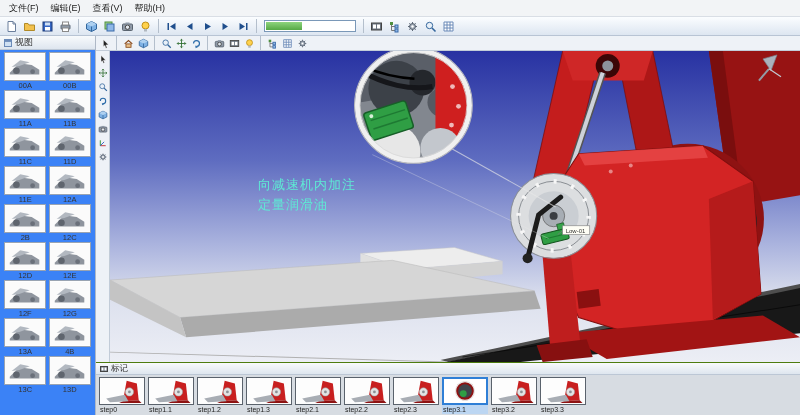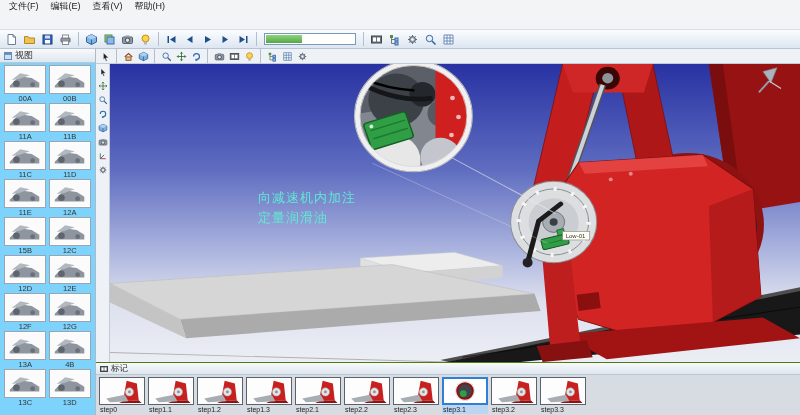--- a/index.html
+++ b/index.html
@@ -1,32 +1,32 @@
 <!DOCTYPE html>
 <html><head>
 <meta charset="utf-8">
 <style>
   *{box-sizing:border-box;margin:0;padding:0}
   html,body{width:800px;height:415px}
   body{font-family:"Liberation Sans",sans-serif;background:#9aa2ae;overflow:hidden}
   .window{width:800px;height:415px;background:#eef1f5;display:flex;flex-direction:column;overflow:hidden;font-size:9px;color:#222}
 
-  .menubar{height:30px;background:#f2f4f6;border-bottom:1px solid #d9dee5;display:flex;padding:0 3px}
+  .menubar{height:17px;background:#f2f4f6;border-bottom:1px solid #d9dee5;display:flex;align-items:center;padding:0 3px}
   .menu-item{padding:0 6px;font-size:9px;color:#222;line-height:13px}
 
   .toolbar-main{height:19px;background:linear-gradient(#fbfdff,#dde6f1);border-bottom:1px solid #b8c4d4;display:flex;align-items:center;padding:0 3px;gap:1px}
   .tb-btn{width:17px;height:17px;border:1px solid transparent;border-radius:2px;background:transparent;display:flex;align-items:center;justify-content:center;padding:0}
   .tb-btn svg{width:13px;height:13px;display:block}
   .tb-sep{width:1px;height:14px;background:#b4bfcc;margin:0 3px}
   .timeline{width:92px;height:12px;background:#fff;border:1px solid #7a98b8;position:relative;margin:0 3px}
   .timeline-bar{position:absolute;left:1px;top:1px;bottom:1px;background:linear-gradient(#8ed47e,#55a845)}
 
   .content{flex:1;display:flex;min-height:0}
 
-  .left-panel{width:96px;background:#7dd3fc;border-right:1px solid #aeb8c6;display:flex;flex-direction:column}
+  .left-panel{width:96px;background:#3b82f6;border-right:1px solid #aeb8c6;display:flex;flex-direction:column}
   .panel-header{height:14px;flex:0 0 14px;background:linear-gradient(#f8fafc,#dee6ef);border-bottom:1px solid #bcc7d5;display:flex;align-items:center;gap:3px;padding:0 4px;font-size:9px;color:#333}
   .panel-header svg{width:8px;height:8px}
   .views-grid{flex:1;overflow:hidden;display:grid;grid-template-columns:1fr 1fr;gap:0;padding:2px 3px;align-content:start}
   .view-item{display:flex;flex-direction:column;align-items:center}
   .view-thumb{width:42px;height:29px;border:1px solid #9aa4b2;background:#fff;overflow:hidden}
   .view-thumb svg{width:100%;height:100%;display:block}
   .view-label{font-size:7.5px;color:#333;height:9px;line-height:9px}
 
   .right-area{flex:1;display:flex;flex-direction:column;min-width:0}
   .viewport-toolbar{height:15px;flex:0 0 15px;background:#eef2f7;border-bottom:1px solid #c2ccd8;display:flex;align-items:center;padding:0 2px;gap:1px}
@@ -293,21 +293,21 @@
           <div class="view-item">
             <div class="view-thumb">
               <svg viewBox="0 0 42 27">
                 <rect width="42" height="27" fill="#fbfbfb"></rect>
                 <path d="M5 20 L15 10 L28 12 L36 17 L36 22 L5 22 Z" fill="#8f959e"></path>
                 <path d="M7 14 L16 7 L26 9 L15 13 Z" fill="#b2b8c0"></path>
                 <circle cx="12" cy="18" r="3.5" fill="#5f656e"></circle>
                 <circle cx="29" cy="19" r="2.5" fill="#6a707a"></circle>
               </svg>
             </div>
-            <div class="view-label">15B</div>
+            <div class="view-label">2B</div>
           </div>
           <div class="view-item">
             <div class="view-thumb">
               <svg viewBox="0 0 42 27">
                 <rect width="42" height="27" fill="#fbfbfb"></rect>
                 <path d="M5 20 L15 10 L28 12 L36 17 L36 22 L5 22 Z" fill="#8f959e"></path>
                 <path d="M7 14 L16 7 L26 9 L15 13 Z" fill="#b2b8c0"></path>
                 <circle cx="12" cy="18" r="3.5" fill="#5f656e"></circle>
                 <circle cx="29" cy="19" r="2.5" fill="#6a707a"></circle>
               </svg>

